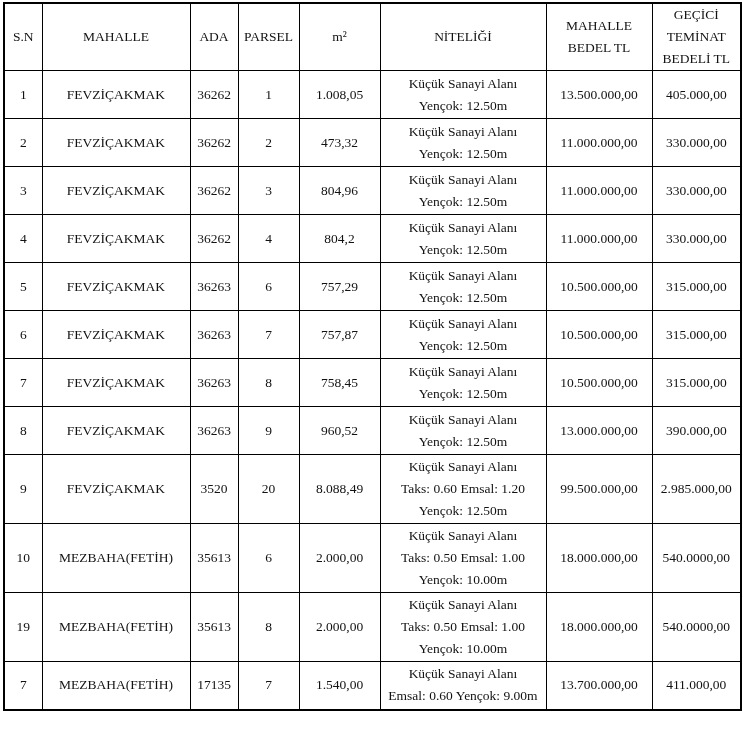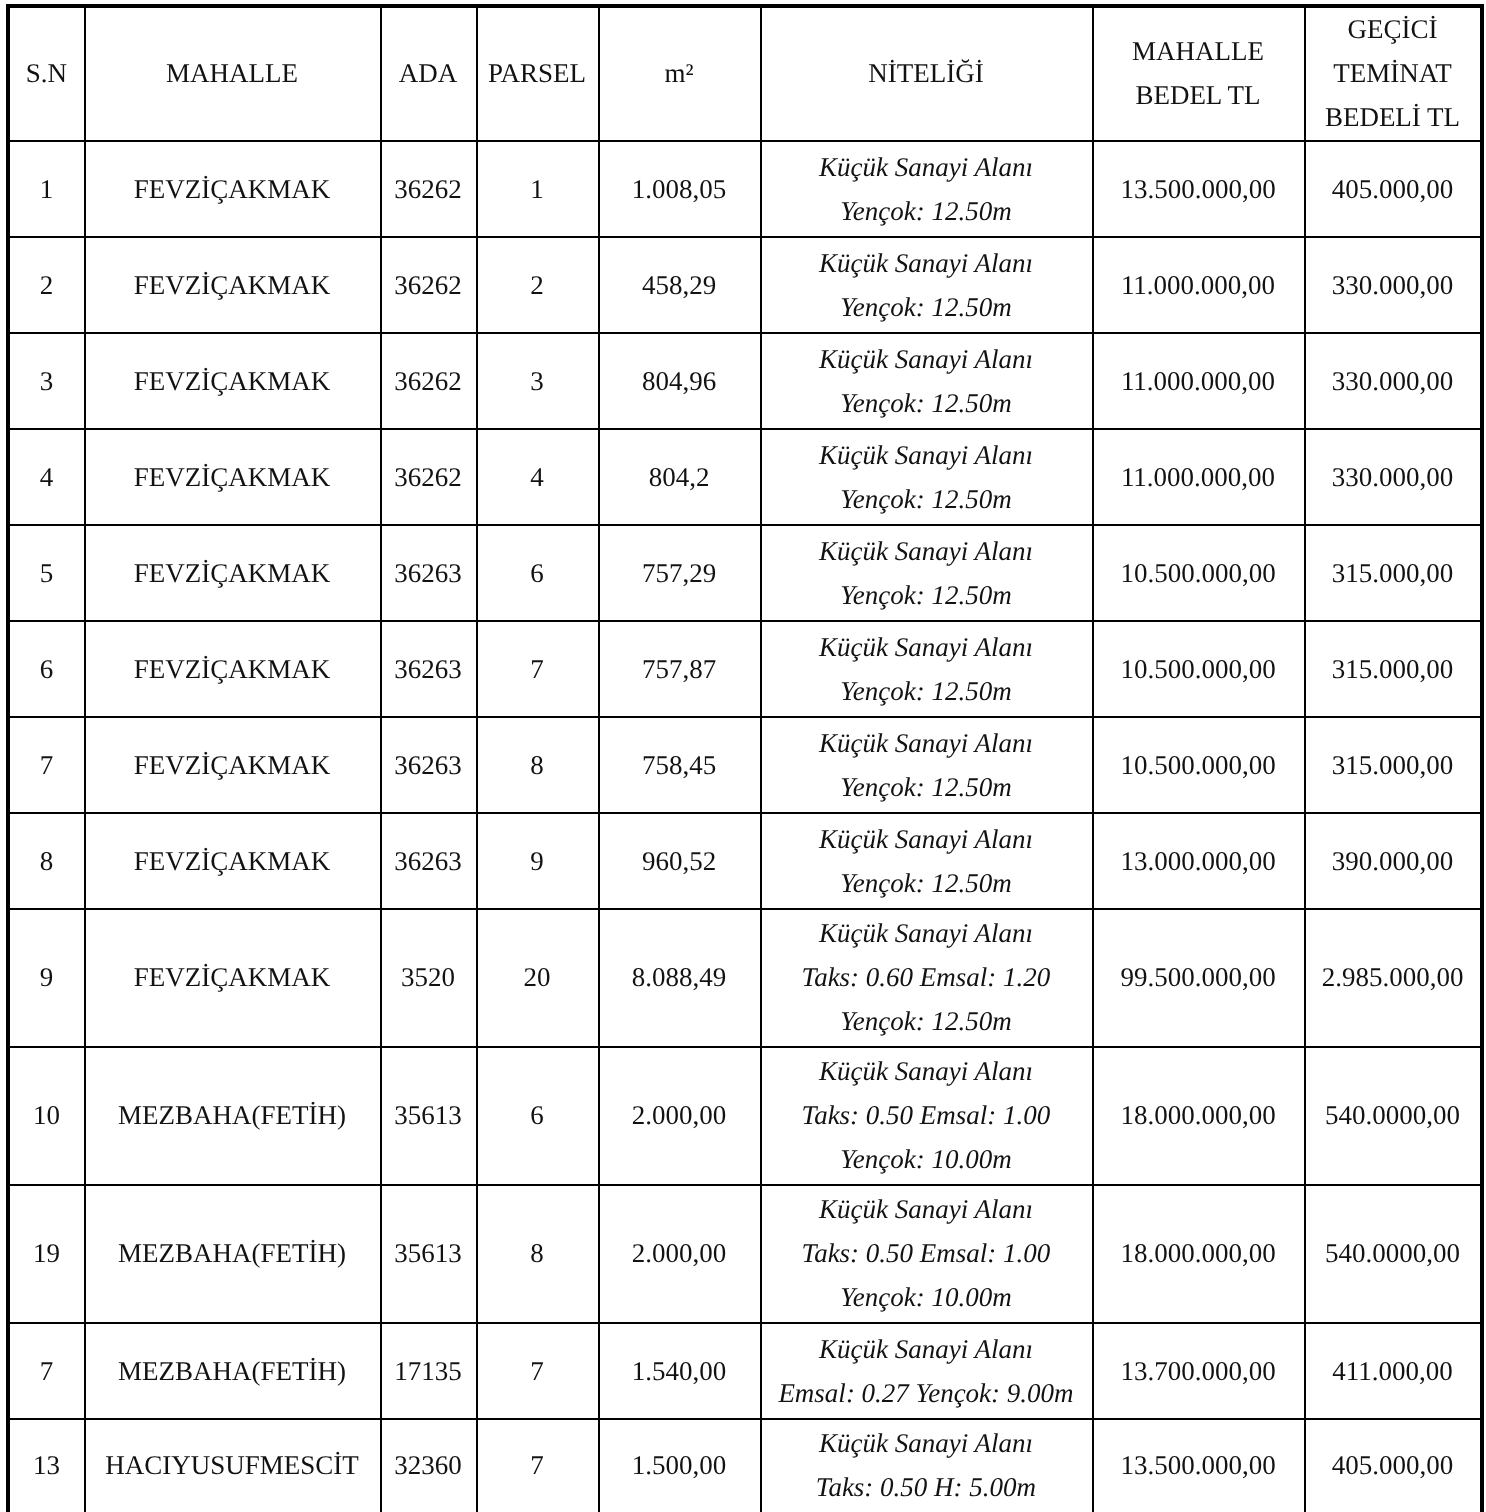--- a/index.html
+++ b/index.html
@@ -32,21 +32,21 @@
     padding: 0 2px;
     font-weight: normal;
     font-size: 13.5px;
     line-height: 22px;
     overflow: hidden;
     word-wrap: break-word;
   }
   thead tr { height: 67px; }
   tbody tr.normal { height: 48px; }
   tbody tr.tall { height: 69px; }
-  .niteligi-line { line-height: 22px; font-style: italic; }
+  .niteligi-line { line-height: 22px; }
 </style>
 </head>
 <body>
 
 <div class="doc-page">
   <table class="auction-table">
     <colgroup>
       <col style="width:38px">
       <col style="width:148px">
       <col style="width:48px">
@@ -80,21 +80,21 @@
             <div class="niteligi-line">Yençok: 12.50m</div>
           </td>
           <td>13.500.000,00</td>
           <td>405.000,00</td>
         </tr>
         <tr class="normal">
           <td>2</td>
           <td>FEVZİÇAKMAK</td>
           <td>36262</td>
           <td>2</td>
-          <td>458,29</td>
+          <td>473,32</td>
           <td>
             <div class="niteligi-line">Küçük Sanayi Alanı</div>
             <div class="niteligi-line">Yençok: 12.50m</div>
           </td>
           <td>11.000.000,00</td>
           <td>330.000,00</td>
         </tr>
         <tr class="normal">
           <td>3</td>
           <td>FEVZİÇAKMAK</td>
@@ -216,33 +216,20 @@
           <td>540.0000,00</td>
         </tr>
         <tr class="normal">
           <td>7</td>
           <td>MEZBAHA(FETİH)</td>
           <td>17135</td>
           <td>7</td>
           <td>1.540,00</td>
           <td>
             <div class="niteligi-line">Küçük Sanayi Alanı</div>
-            <div class="niteligi-line">Emsal: 0.27 Yençok: 9.00m</div>
+            <div class="niteligi-line">Emsal: 0.60 Yençok: 9.00m</div>
           </td>
           <td>13.700.000,00</td>
           <td>411.000,00</td>
-        </tr>
-        <tr class="normal">
-          <td>13</td>
-          <td>HACIYUSUFMESCİT</td>
-          <td>32360</td>
-          <td>7</td>
-          <td>1.500,00</td>
-          <td>
-            <div class="niteligi-line">Küçük Sanayi Alanı</div>
-            <div class="niteligi-line">Taks: 0.50 H: 5.00m</div>
-          </td>
-          <td>13.500.000,00</td>
-          <td>405.000,00</td>
         </tr>
       </tbody>
   </table>
 </div>
 
 </body></html>

